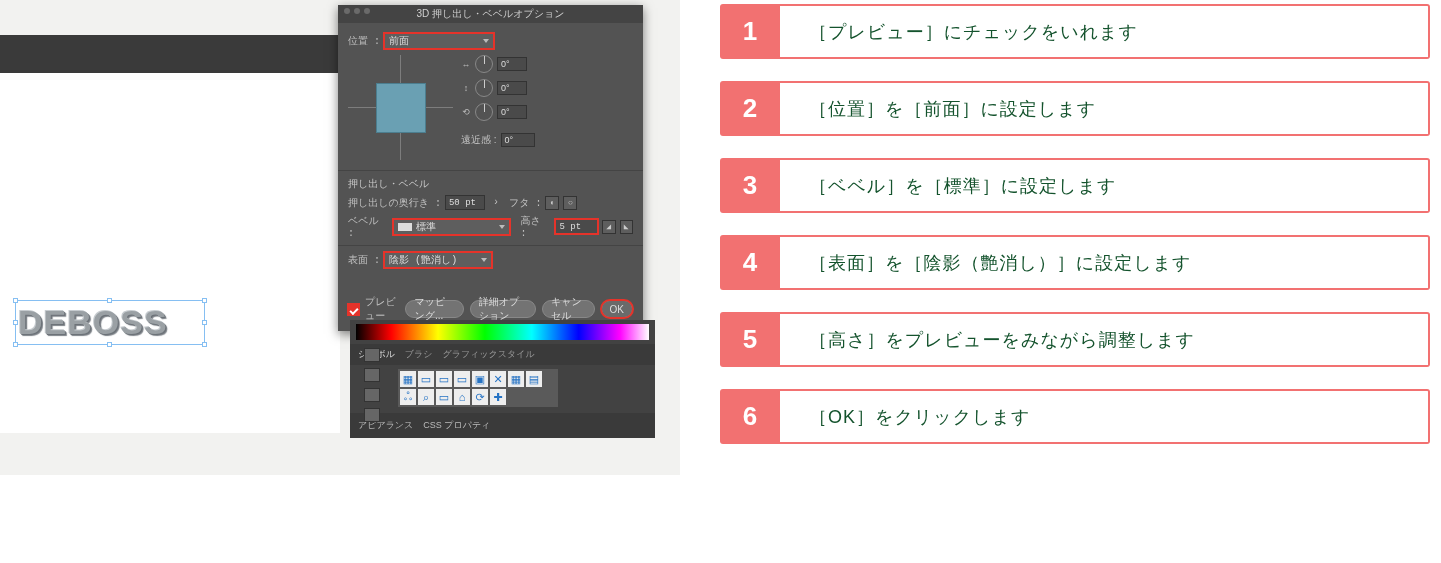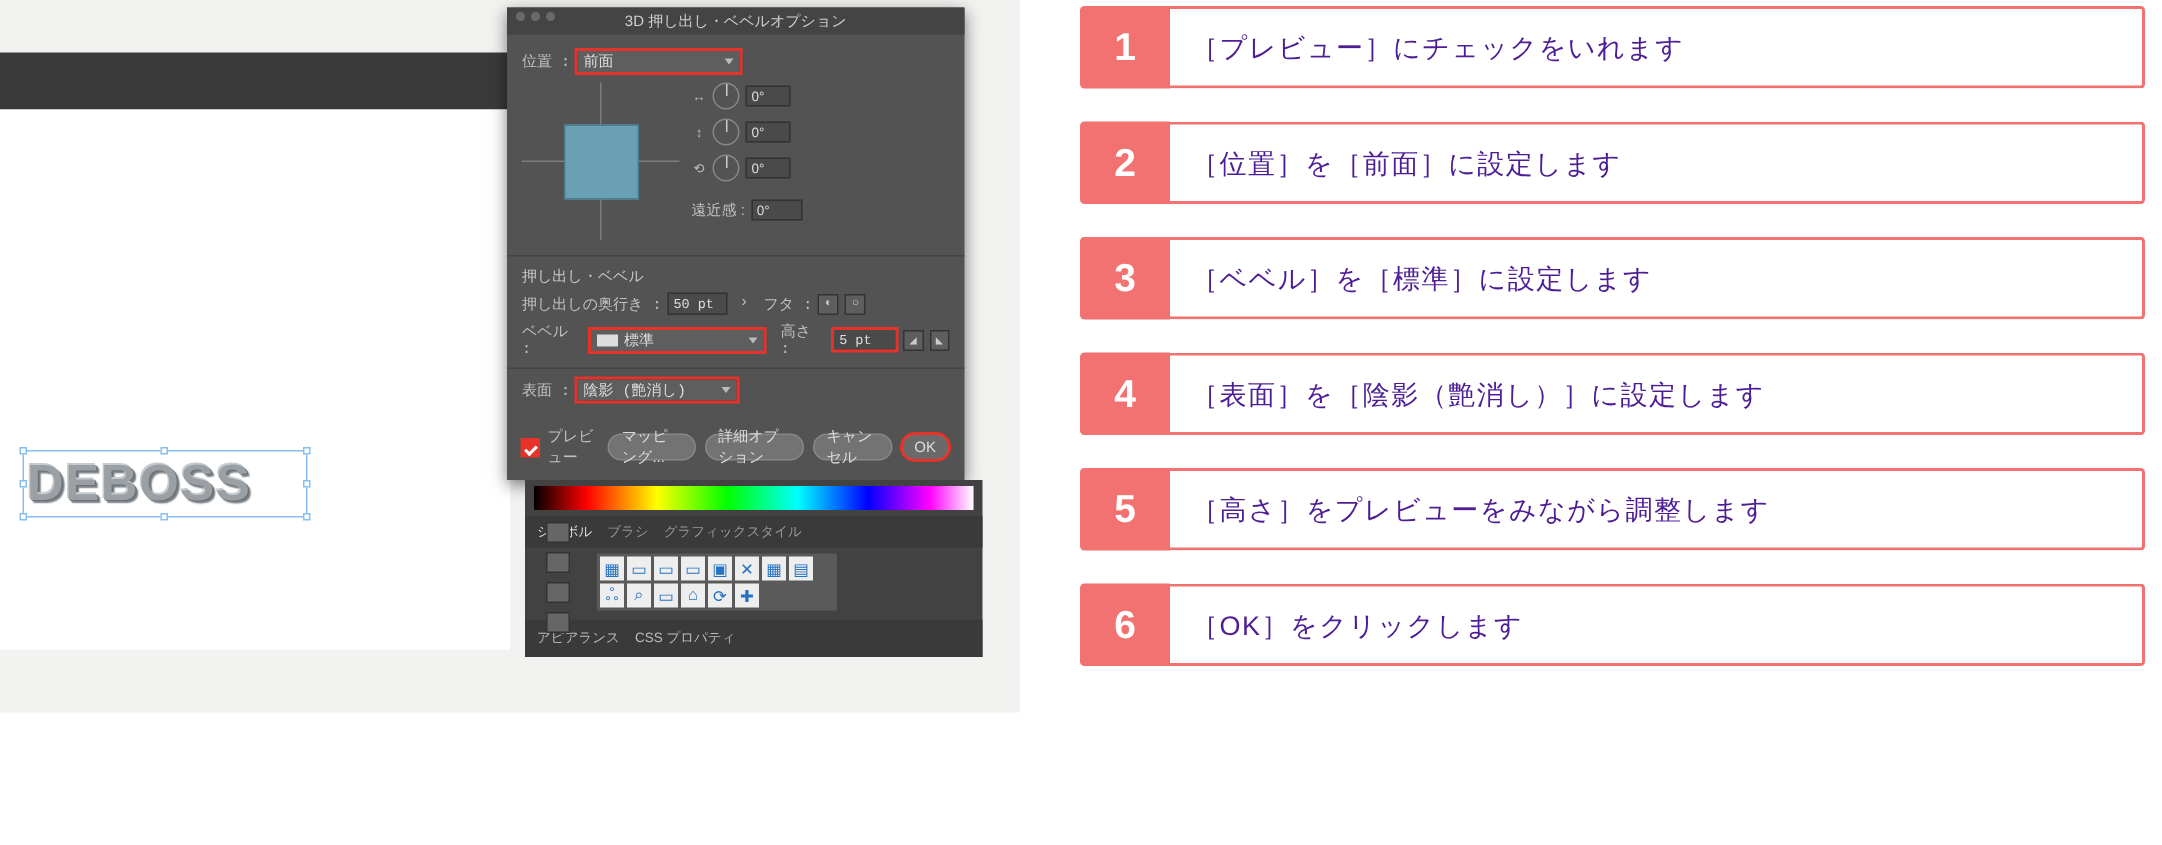--- a/index.html
+++ b/index.html
@@ -130,20 +130,21 @@
   }
   .minibtn {
     width:14px; height:14px; background:#5e5e5e;
     border:1px solid #333; display:flex;
     align-items:center; justify-content:center;
     color:#ccc; font-size:8px;
   }
   .dlg-footer {
     display:flex; align-items:center; gap:6px;
     padding:6px 10px 8px 10px;
+    margin-top:11px;
   }
   .chk {
     width:11px; height:11px; background:#e5332a;
     position:relative; flex:none;
   }
   .chk::after{
     content:""; position:absolute; left:2px; top:4px;
     width:6px; height:3px; border-left:2px solid #fff;
     border-bottom:2px solid #fff; transform:rotate(-45deg);
   }
@@ -205,22 +206,22 @@
   .step-num {
     width:60px; background:#f27171;
     color:#fff; font-size:26px; font-weight:700;
     display:flex; align-items:center; justify-content:center;
     border-radius:3px 0 0 3px;
   }
   .step-text {
     flex:1; border:2px solid #f27171; border-left:none;
     border-radius:0 3px 3px 0;
     display:flex; align-items:center;
-    padding-left:14px;
-    font-size:18px; color:#4c1d95;
+    padding-left:29px;
+    font-size:18px; color:#14532d;
     letter-spacing:1px;
   }
 </style>
 </head>
 <body>
 
 <div class="left">
   <div class="canvas-area"></div>
   <div class="dark-strip"></div>
   <div class="whitepage"></div>

